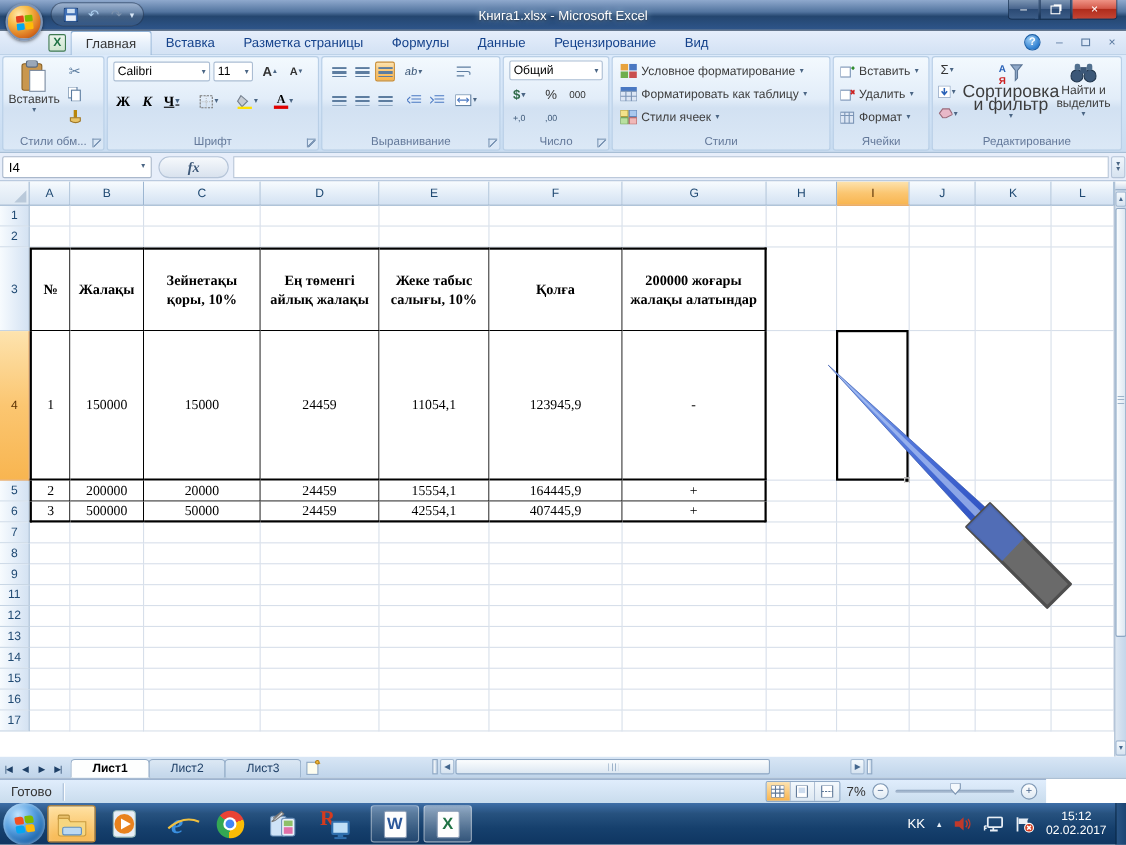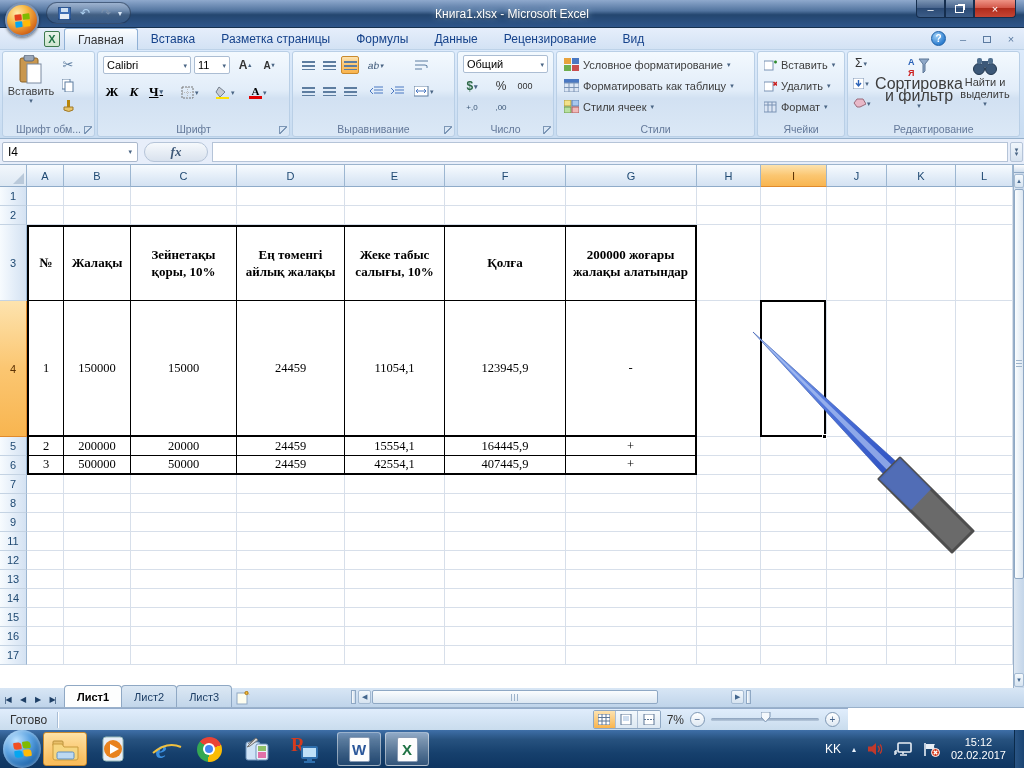--- a/index.html
+++ b/index.html
@@ -83,33 +83,33 @@
 
 #vscroll{position:absolute;right:0;top:0;width:11px;height:523px;background:linear-gradient(90deg,#dde7f2,#c3d5e9);border-left:1px solid #9ab1ca}
 #vsplit{position:absolute;left:0;top:0;width:10px;height:8px;background:linear-gradient(#fdfefe,#cfdded);border-bottom:1px solid #8fa8c4}
 .varr{position:absolute;left:0;width:10px;height:14px;display:flex;align-items:center;justify-content:center;font-size:7px;color:#44678e;
  background:linear-gradient(#f4f9fd,#d6e3f0);border:1px solid #a4bad2;border-radius:2px}
 #vthumb{position:absolute;left:0;top:24px;width:10px;height:390px;background:linear-gradient(90deg,#fbfdfe,#dce7f2);border:1px solid #8fa8c4;border-radius:2px}
 #vgrip{position:absolute;left:1px;top:170px;width:6px;height:8px;background:repeating-linear-gradient(#9db3ca 0 1px,transparent 1px 3px)}
 
 #sheetbar{position:absolute;left:0;top:688px;width:1024px;height:20px;background:linear-gradient(#d8e6f5,#bfd4ea);border-bottom:1px solid #9ab1ca;display:flex;align-items:flex-end}
 .nav{width:15px;height:16px;display:flex;align-items:center;justify-content:center;font-size:8px;color:#1e3f66;letter-spacing:-1px}
-.stab{height:22px;padding:0 12px;display:flex;align-items:center;font-size:11px;color:#1e3f66;
+.stab{height:17px;padding:0 19px;display:flex;align-items:center;font-size:11px;color:#1e3f66;
  background:linear-gradient(#dce8f4,#c2d6ea);border:1px solid #8fa8c4;border-bottom:none;border-radius:4px 4px 0 0;margin-right:-1px}
 .stab.active{background:#fdfefe;font-weight:bold;color:#000;position:relative;z-index:2}
 #newsheet{width:22px;height:18px;display:flex;align-items:center;justify-content:center}
 #hscroll{display:flex;align-items:center;height:20px;margin-left:96px}
 .hsplit{width:5px;height:14px;background:linear-gradient(90deg,#fdfefe,#c9d9ea);border:1px solid #8fa8c4;margin:0 2px}
 .harr{width:13px;height:14px;display:flex;align-items:center;justify-content:center;font-size:7px;color:#44678e;
  background:linear-gradient(#f4f9fd,#d6e3f0);border:1px solid #a4bad2;border-radius:2px}
 #hthumb{width:286px;height:14px;background:linear-gradient(#fbfdfe,#dce7f2);border:1px solid #8fa8c4;border-radius:2px;margin:0 1px;display:flex;align-items:center;justify-content:center}
 #hgrip{width:9px;height:7px;background:repeating-linear-gradient(90deg,#9db3ca 0 1px,transparent 1px 3px)}
 #htrack{width:72px;height:14px}
 
-#statusbar{position:absolute;left:0;top:708px;width:848px;height:22px;background:linear-gradient(#e0edfc,#c9dced);border-top:1px solid #94accb;display:flex;align-items:center;font-size:12px;color:#333}
+#statusbar{position:absolute;left:0;top:708px;width:951px;height:22px;background:linear-gradient(#e0edfc,#c9dced);border-top:1px solid #94accb;display:flex;align-items:center;font-size:12px;color:#333}
 #statustext{padding:0 10px}
 .sdiv{width:1px;height:16px;background:#a9bed6;box-shadow:1px 0 0 #fff}
 #sbright{margin-left:auto;display:flex;align-items:center;gap:6px;padding-right:8px}
 #viewbtns{display:flex;border:1px solid #8fa8c4;border-radius:2px;overflow:hidden}
 .vbtn{width:22px;height:17px;display:flex;align-items:center;justify-content:center;background:linear-gradient(#f4f9fd,#dde8f2);border-right:1px solid #aebfd4}
 .vbtn.sel{background:linear-gradient(#fde3b0,#f9b44d)}
 .zbtn{width:15px;height:15px;border-radius:50%;border:1px solid #7f98b4;background:linear-gradient(#fff,#dfe9f3);
  display:flex;align-items:center;justify-content:center;font-size:10px;color:#45628a;line-height:1}
 #ztrack{width:108px;height:3px;background:linear-gradient(#8ca2bd,#b8c9dc);border-radius:2px;position:relative}
 #zmark{position:absolute;left:50px;top:-6px}
@@ -213,21 +213,21 @@
           </svg>
         </span>
       <span class="sbtn" style="position:absolute;left:56px;top:45px">
           <svg width="13" height="13">
             <rect x="5" y="0" width="3" height="7" fill="#b8860b"></rect>
             <path d="M2 7 h9 v3 q-4 3 -9 0 z" fill="#e8c468" stroke="#a07828"></path>
           </svg>
         </span>
     </div>
     <div class="glabel">
-        <span>Шрифт обм...</span>
+        <span>Стили обм...</span>
         <span class="dlg"></span>
       </div>
   </div>
 
   <div class="grp" style="left:97px;width:193px">
     <div class="gbody">
       <div class="combo" style="position:absolute;left:5px;top:4px;width:88px">
           <span>Calibri</span>
           <span class="caret">▾</span>
         </div>

